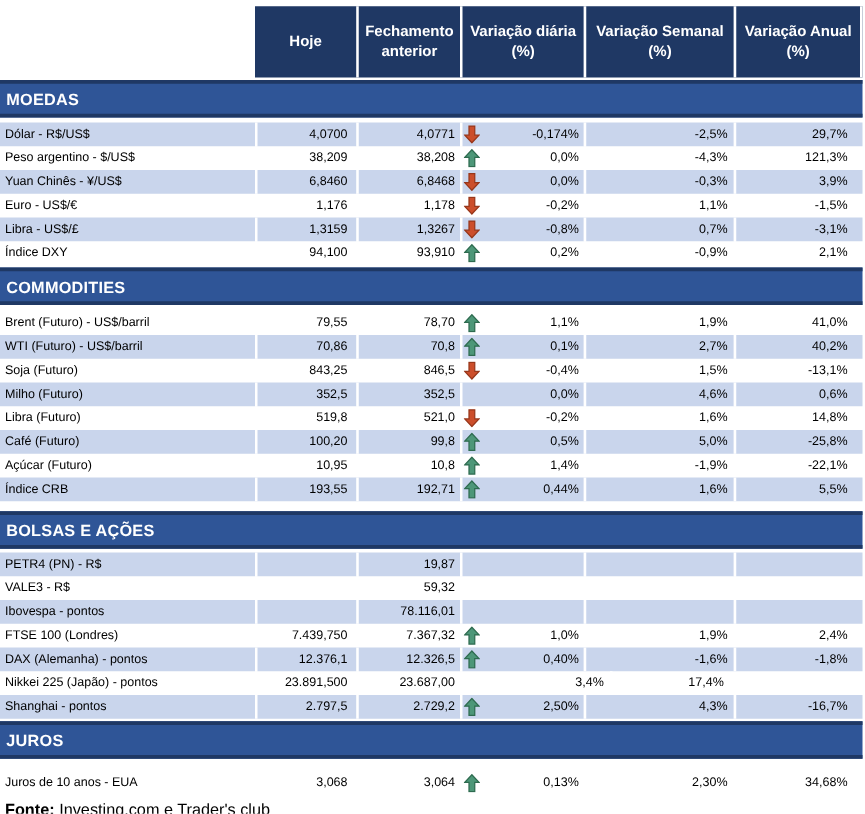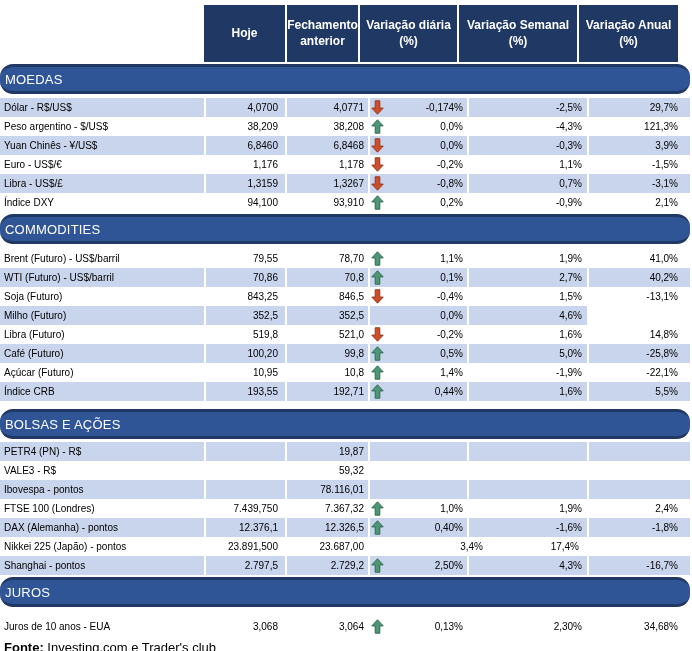--- a/index.html
+++ b/index.html
@@ -11,27 +11,27 @@
   .header-row{
     display:flex;margin:5px 0 0 204px;width:486px;height:57px;box-sizing:border-box;
   }
   .h-cell{
     box-sizing:border-box;background:#1F3864;color:#fff;font-weight:bold;
     font-size:12px;line-height:1.3;display:flex;align-items:center;justify-content:center;
     text-align:center;border-left:2px solid #fff;padding:0 3px;
   }
   .h-cell:first-child{border-left:none}
   .h-cell:last-child{border-right:2px solid #fff}
-  .w0{width:81px}.w1{width:73px}.w2{width:99px}.w3{width:120px}.w4{width:103px}
+  .w0{width:81px}.w1{width:83px}.w2{width:99px}.w3{width:120px}.w4{width:103px}
   
   .section-bar{
     width:690px;height:30px;box-sizing:border-box;margin-top:2px;
     background:#2F5597;border-top:3px solid #1F3864;border-bottom:3px solid #1F3864;
-    color:#fff;font-weight:normal;font-size:13px;letter-spacing:.2px;
-    display:flex;align-items:center;padding-left:5px;border-radius:13px;
+    color:#fff;font-weight:bold;font-size:13px;letter-spacing:.2px;
+    display:flex;align-items:center;padding-left:5px;
   }
   .rows{margin-top:4px}
   .section:nth-of-type(2) .rows{margin-top:5px}
   .section:nth-of-type(3) .rows{margin-top:3px}
   .section:nth-of-type(4) .rows{margin-top:10px}
   .section:nth-of-type(3) .section-bar{margin-top:8px}
   
   .row{display:flex;width:690px;height:19px;font-size:10px}
   .cell{box-sizing:border-box;display:flex;align-items:center;border-left:2px solid #fff;background:transparent}
   .row.shaded .cell{background:#C9D5EC}
@@ -208,20 +208,21 @@
             <div class="cell c-anual">-13,1%</div>
           </div>
           <div class="row shaded">
             <div class="cell c-label">Milho (Futuro)</div>
             <div class="cell c-hoje">352,5</div>
             <div class="cell c-fech">352,5</div>
             <div class="cell c-diaria">
               <span class="val">0,0%</span>
             </div>
             <div class="cell c-semanal">4,6%</div>
+            <div class="cell c-anual">0,6%</div>
           </div>
           <div class="row">
             <div class="cell c-label">Libra (Futuro)</div>
             <div class="cell c-hoje">519,8</div>
             <div class="cell c-fech">521,0</div>
             <div class="cell c-diaria">
               <span class="arrow">
                 <svg width="13" height="15" viewBox="0 0 13 15">
                   <path d="M6.5 14.2 L0.8 8.1 L4.2 8.1 L4.2 0.8 L8.8 0.8 L8.8 8.1 L12.2 8.1 Z" fill="#CC4E2B" stroke="#97371B" stroke-width="1"></path>
                 </svg>

